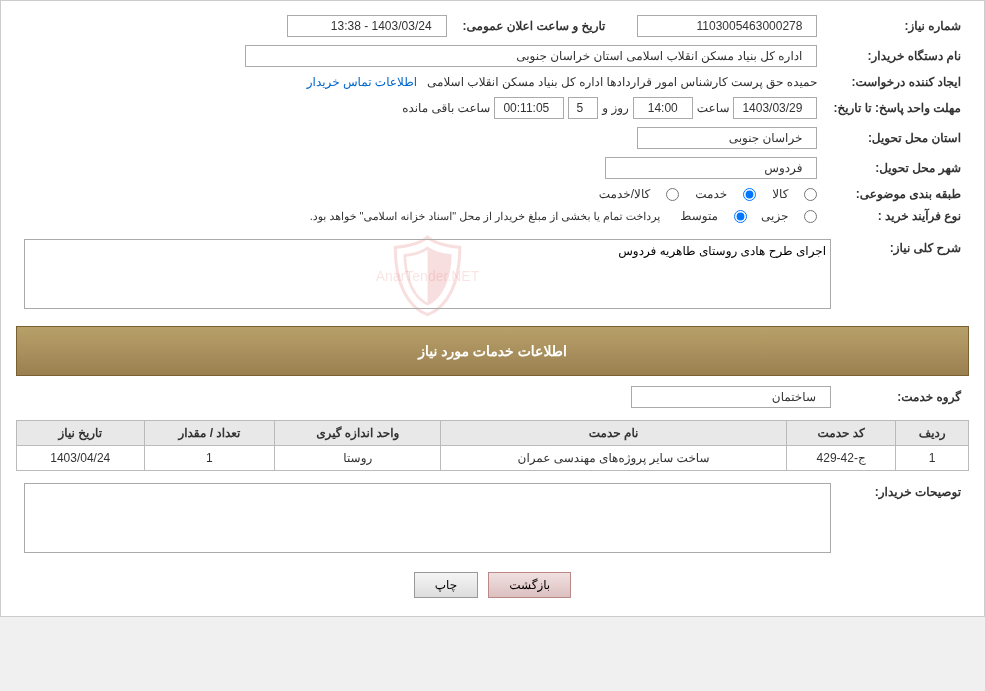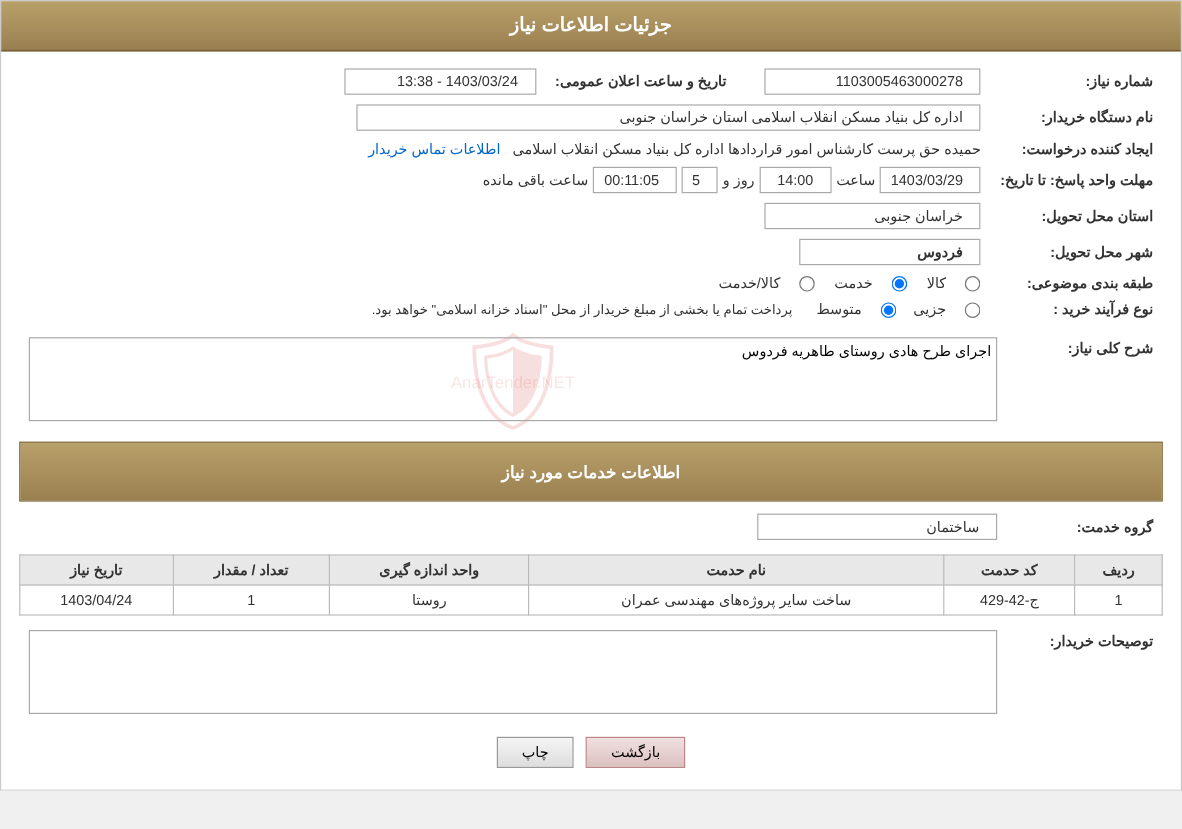--- a/index.html
+++ b/index.html
@@ -140,42 +140,41 @@
       align-items: center;
       direction: rtl;
       gap: 4px;
     }
   </style>
 </head>
 <body>
 
 <div class="page-wrapper">
 
-  <div class="header-bar">جزئیات اطلاعات نیاز</div>
 
   <div class="content">
 
     <table class="info-table">
 
       <tbody>
           <tr>
         <td class="label-cell">شماره نیاز:</td>
         <td class="value-cell" style="width:200px;">
           <span class="input-box" style="display:inline-block;width:180px;">1103005463000278</span>
         </td>
         <td class="label-cell" style="text-align:right;padding-right:20px;">تاریخ و ساعت اعلان عمومی:</td>
         <td class="value-cell">
           <span class="input-box" style="display:inline-block;width:160px;">1403/03/24 - 13:38</span>
         </td>
       </tr>
 
       <tr>
         <td class="label-cell">نام دستگاه خریدار:</td>
         <td colspan="3" class="value-cell">
-          <span class="input-box" style="display:inline-block;width:520px;">اداره کل بنیاد مسکن انقلاب اسلامی استان خراسان جنوبی</span>
+          <span class="input-box" style="display:inline-block;width:572px;">اداره کل بنیاد مسکن انقلاب اسلامی استان خراسان جنوبی</span>
         </td>
       </tr>
 
       <tr>
         <td class="label-cell">ایجاد کننده درخواست:</td>
         <td colspan="3" class="value-cell">
           <span>حمیده حق پرست کارشناس امور قراردادها اداره کل بنیاد مسکن انقلاب اسلامی</span>
           &nbsp;
           <a class="link-blue" href="#">اطلاعات تماس خریدار</a>
         </td>
@@ -199,21 +198,21 @@
       <tr>
         <td class="label-cell">استان محل تحویل:</td>
         <td colspan="3" class="value-cell">
           <span class="input-box" style="display:inline-block;width:180px;">خراسان جنوبی</span>
         </td>
       </tr>
 
       <tr>
         <td class="label-cell">شهر محل تحویل:</td>
         <td colspan="3" class="value-cell">
-          <span class="input-box" style="display:inline-block;width:151px;font-weight:bold;">فردوس</span>
+          <span class="input-box" style="display:inline-block;width:212px;">فردوس</span>
         </td>
       </tr>
 
       <tr>
         <td class="label-cell">طبقه بندی موضوعی:</td>
         <td colspan="3" class="value-cell">
           <div class="radio-group">
             <div class="radio-item">
               <input type="radio" name="category" style="">
               <span>کالا</span>

